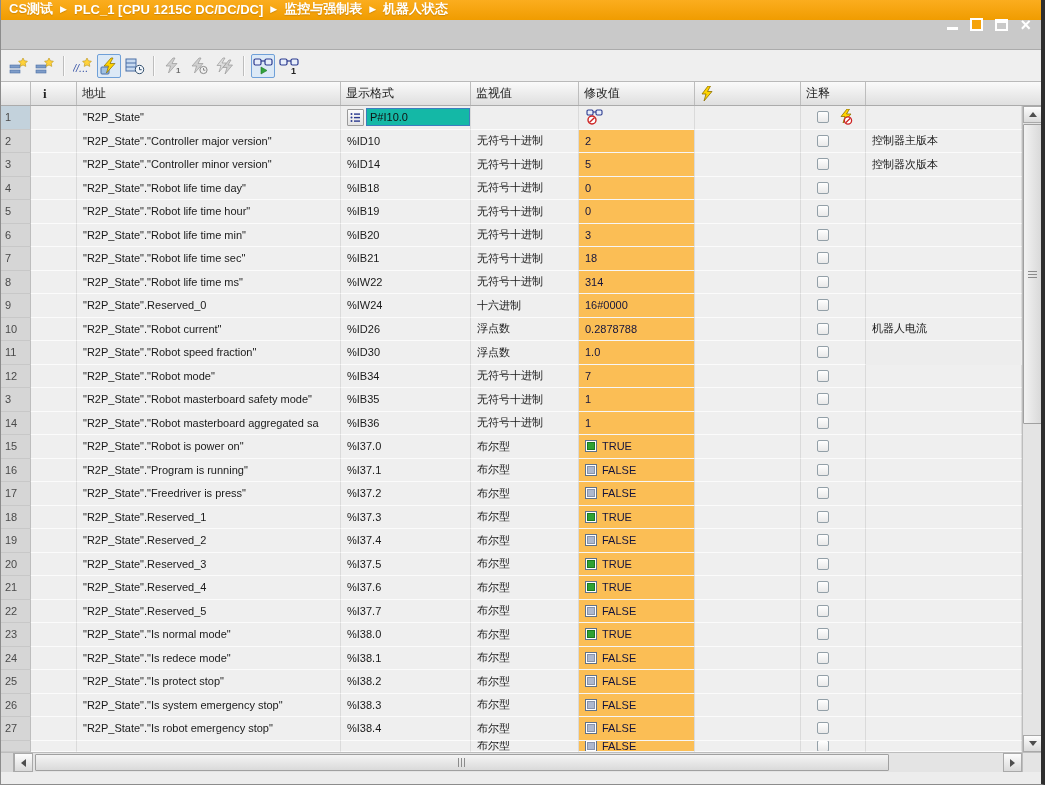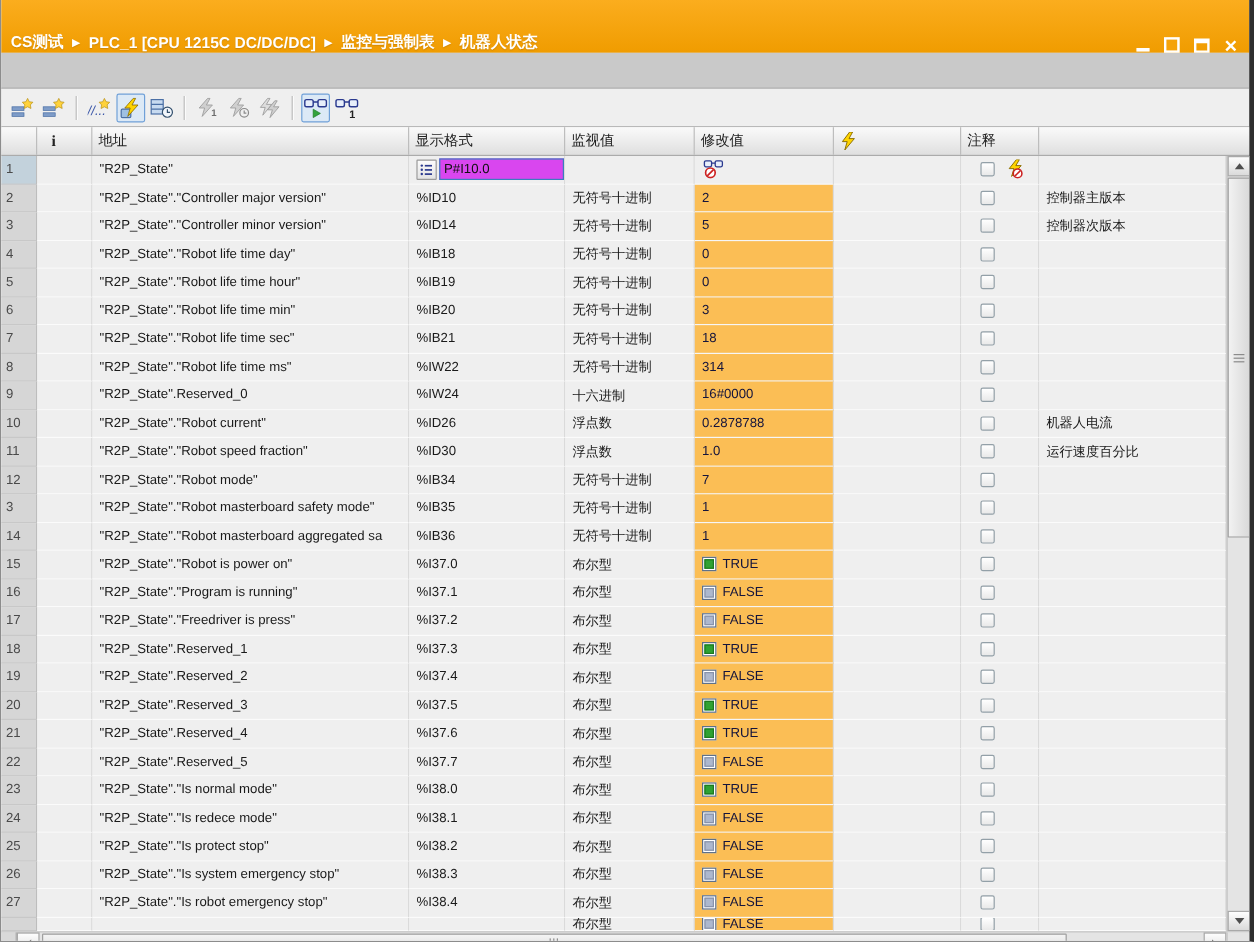--- a/index.html
+++ b/index.html
@@ -3,22 +3,22 @@
 <meta charset="utf-8">
 <style>
   * { margin:0; padding:0; box-sizing:border-box; }
   html,body { width:1045px; height:785px; }
   body { font-family:"Liberation Sans","DejaVu Sans",sans-serif; background:#888; }
 
   .window { position:relative; width:1045px; height:785px; background:#EDEDED;
             border-left:1px solid #8C8C8C; border-right:4px solid #2E2E2E; border-bottom:1px solid #8C8C8C; overflow:hidden; }
 
   
-  .titlebar { height:44px; background:linear-gradient(#FBAD1E,#F09C00);
-              display:flex; align-items:flex-end; padding:0 8px; color:#fff; }
+  .titlebar { height:20px; background:linear-gradient(#FBAD1E,#F09C00);
+              display:flex; align-items:flex-start; padding:0 8px; color:#fff;flex-direction:column; }
   .crumbs { display:flex; align-items:center; gap:7px; font-size:13px; font-weight:bold;
             text-shadow:0 1px 1px rgba(140,90,0,.35); }
   .crumb-sep { font-size:9px; position:relative; top:0px; }
   .win-controls { margin-left:auto; display:flex; align-items:center; gap:12px; padding-right:2px; }
   .wc { display:inline-block; cursor:default; }
   .wc-min { width:11px; height:11px; border-bottom:3px solid #fff; }
   .wc-float { position:relative; width:13px; height:13px; }
   .wc-float::before { content:""; position:absolute; right:0; top:0; width:9px; height:9px; border:2px solid #fff; }
   .wc-float::after  { content:""; position:absolute; left:0; bottom:0; width:9px; height:9px; border:2px solid #fff; background:#F5A30A; }
   .wc-max { width:13px; height:12px; border:2px solid #fff; border-top:4px solid #fff; }
@@ -59,21 +59,21 @@
               margin-right:5px; align-items:center; justify-content:center; flex:0 0 auto; }
   .bool-fill { width:8px; height:8px; }
   .bool-fill.t { background:#2FA233; border:1px solid #1C7A20; }
   .bool-fill.f { background:#ADB8CE; border:1px solid #8893AB; }
 
   .checkbox { width:12px; height:12px; border:1px solid #93A0A8; border-radius:2px;
               background:linear-gradient(#FFFFFF,#E9E9E9); margin-left:16px; flex:0 0 auto; }
 
   .addr-btn { width:17px; height:17px; border:1px solid #9A9A9A; background:linear-gradient(#FCFCFC,#E3E3E3);
               display:flex; align-items:center; justify-content:center; margin-right:2px; flex:0 0 auto; border-radius:1px; }
-  .addr-edit { width:116px; height:18px; border:1px solid #3C7DBF; background:#d946ef; font-size:11px;
+  .addr-edit { width:116px; height:18px; border:1px solid #3C7DBF; background:#14b8a6; font-size:11px;
                color:#111; display:flex; align-items:center; padding-left:3px; }
 
   
   .vscroll { width:20px; background:#E4E4E4; border-left:1px solid #BDBDBD; position:relative; }
   .sb-btn { position:absolute; left:0; width:19px; height:17px; background:linear-gradient(#FDFDFD,#DADADA);
             border:1px solid #A9A9A9; display:flex; align-items:center; justify-content:center; }
   .v-up { top:0; } .v-down { bottom:0; }
   .v-thumb { position:absolute; left:0; top:18px; width:19px; height:300px; background:linear-gradient(90deg,#F2F2F2,#D9D9D9);
              border:1px solid #A0A0A0; border-radius:1px; display:flex; align-items:center; justify-content:center; }
   .grip-h { display:flex; flex-direction:column; gap:2px; }
@@ -377,21 +377,20 @@
           <div class="cell gutter">11</div>
           <div class="cell info"></div>
           <div class="cell name">"R2P_State"."Robot speed fraction"</div>
           <div class="cell address">%ID30</div>
           <div class="cell format">浮点数</div>
           <div class="cell monitor val">1.0</div>
           <div class="cell modify"></div>
           <div class="cell lightning" style="padding-left: 0px;">
             <span class="checkbox"></span>
           </div>
-          <div class="cell comment">运行速度百分比</div>
         </div>
         <div class="trow">
           <div class="cell gutter">12</div>
           <div class="cell info"></div>
           <div class="cell name">"R2P_State"."Robot mode"</div>
           <div class="cell address">%IB34</div>
           <div class="cell format">无符号十进制</div>
           <div class="cell monitor val">7</div>
           <div class="cell modify"></div>
           <div class="cell lightning" style="padding-left: 0px;">

